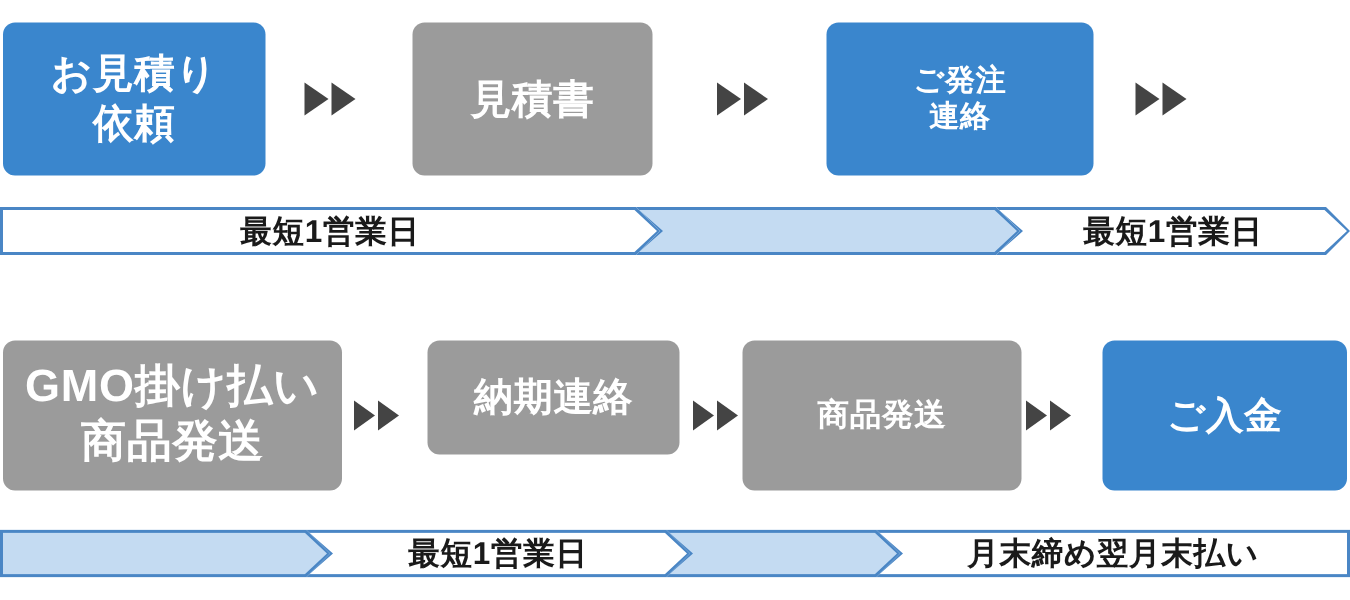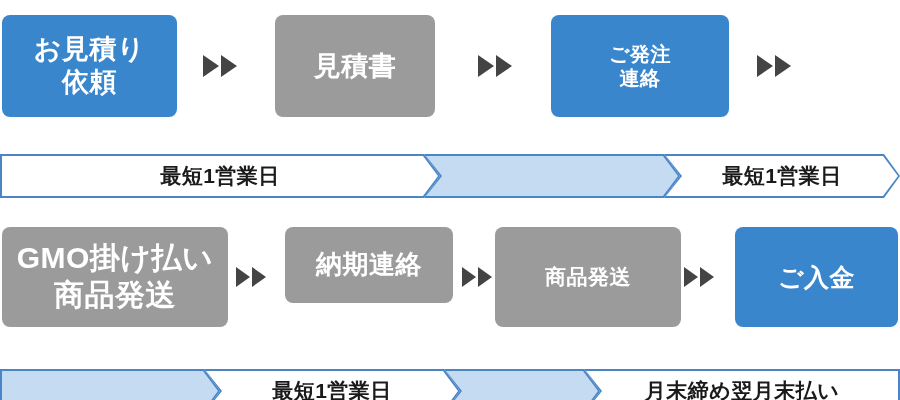--- a/index.html
+++ b/index.html
@@ -46,21 +46,21 @@
     border-color:transparent transparent transparent #444444;
   }
   .arrows.small i{
     border-width:10px 0 10px 14px;
   }
 
   
   .band{position:absolute;left:0;height:44px;width:900px;}
   .seg{
     position:absolute;
-    top:16px;height:44px;
+    top:0;height:32px;
     box-sizing:border-box;
     display:flex;
     align-items:center;
     justify-content:center;
   }
   .seg .cap{
     position:relative;
     z-index:3;
     font-size:21px;
     font-weight:bold;

